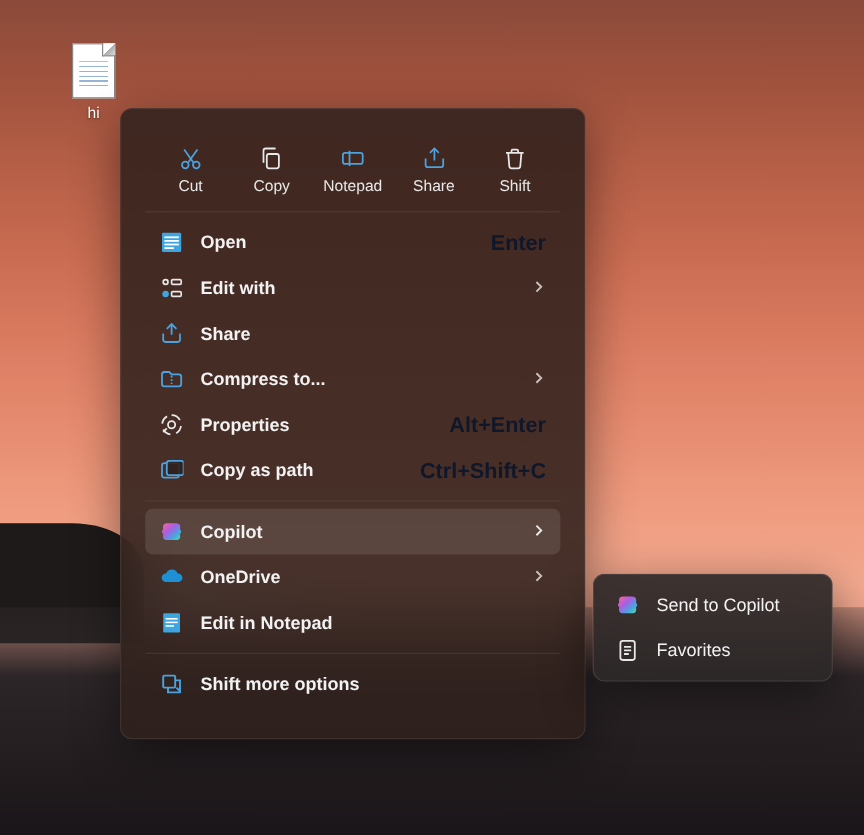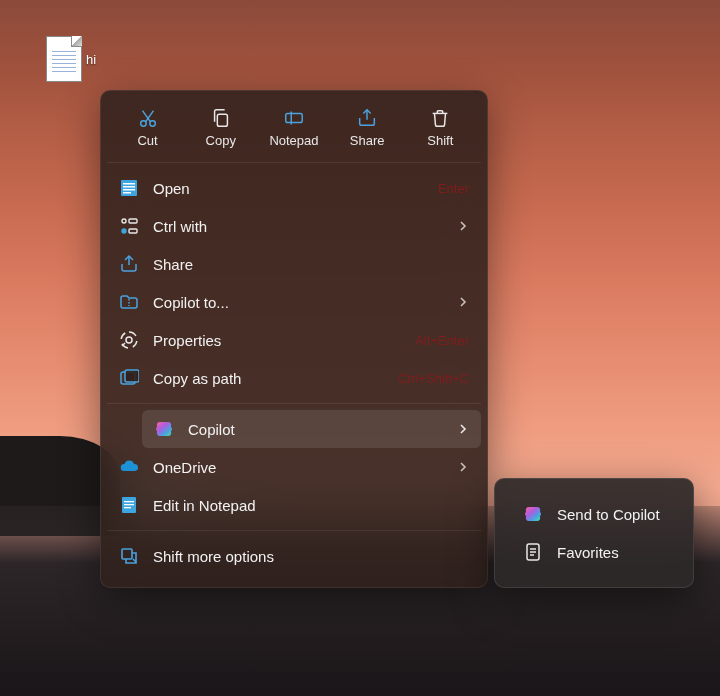--- a/index.html
+++ b/index.html
@@ -25,21 +25,21 @@
   }
   .beach {
     position: absolute; left: 0; bottom: 190px; width: 720px; height: 30px;
     background: linear-gradient(to right, #d8d4cc 0%, #c8c0b8 20%, rgba(200,192,184,0) 40%);
     clip-path: polygon(0 0, 40% 40%, 100% 100%, 0 100%);
   }
 
   
   .desktop-icon {
     position: absolute; left: 46px; top: 36px; width: 64px;
-    display: flex; flex-direction: row; align-items: center; gap: 4px;
+    display: flex; flex-direction: column; align-items: center; gap: 4px;
     cursor: pointer;
   }
   .file-glyph {
     width: 36px; height: 46px; background: #fff; position: relative;
     border: 1px solid #888;
   }
   .file-glyph::before {
     content: ""; position: absolute; top: -1px; right: -1px; width: 10px; height: 10px;
     background: linear-gradient(135deg, #fff 49%, #aaa 50%, #ddd 100%);
     border-left: 1px solid #888; border-bottom: 1px solid #888;
@@ -53,60 +53,60 @@
 
   
   .context-menu {
     position: absolute; left: 100px; top: 90px; width: 388px;
     background: rgba(48,33,29,0.88);
     backdrop-filter: blur(20px);
     border: 1px solid rgba(255,255,255,0.08);
     border-radius: 10px;
     box-shadow: 0 12px 40px rgba(0,0,0,0.45);
     color: #f2f2f2;
-    padding: 6px;
+    padding: 20px;
   }
   .toolbar {
     display: flex; justify-content: space-around; padding: 6px 4px 10px 4px;
     border-bottom: 1px solid rgba(255,255,255,0.08);
   }
   .tool {
     display: flex; flex-direction: column; align-items: center; gap: 4px;
     width: 70px; cursor: pointer; padding: 4px 0;
   }
   .tool .ic { width: 22px; height: 22px; display: flex; align-items: center; justify-content: center; }
   .tool .ic svg { width: 22px; height: 22px; }
   .tool span { font-size: 13px; color: #e8e8e8; }
 
-  .section { padding: 6px 0; }
+  .section { padding: 6px 0; font-weight: bold; }
   .section + .section { border-top: 1px solid rgba(255,255,255,0.08); }
 
   .item {
     display: flex; align-items: center; gap: 14px;
     height: 38px; padding: 0 12px; border-radius: 6px; cursor: pointer;
     font-size: 15px;
   }
-  .item:hover, .item.hovered { background: rgba(255,255,255,0.10); margin-left: 35px; }
+  .item:hover, .item.hovered { background: rgba(255,255,255,0.10); }
   .item .ic { width: 20px; height: 20px; display: flex; align-items: center; justify-content: center; flex: 0 0 20px; }
   .item .ic svg { width: 20px; height: 20px; }
   .item .label { flex: 1; }
-  .item .shortcut { color: #7f1d1d; font-size: 13px; }
+  .item .shortcut { color: #0f172a; font-size: 18px; }
   .item .chev { color: #c8c0bb; }
   .item .chev svg { width: 12px; height: 12px; }
 
   
   .submenu {
     position: absolute; left: 494px; top: 478px; width: 200px;
     background: rgba(44,40,40,0.92);
     backdrop-filter: blur(20px);
     border: 1px solid rgba(255,255,255,0.10);
     border-radius: 10px;
     box-shadow: 0 12px 40px rgba(0,0,0,0.5);
     color: #f2f2f2;
-    padding: 16px;
+    padding: 6px;
   }
 
   
   .blue-stroke { stroke: #4aa3e0; }
   .white-stroke { stroke: #e8e8e8; }
 </style>
 </head>
 <body>
 
 <div class="wallpaper"></div>
@@ -192,21 +192,21 @@
 
     <div class="item">
       <div class="ic">
         <svg viewBox="0 0 20 20" fill="none" stroke="#e8e8e8" stroke-width="1.4">
           <circle cx="5" cy="5" r="2"></circle>
             <circle cx="5" cy="15" r="2" fill="#3da6e0" stroke="#3da6e0"></circle>
           <rect x="10" y="3" width="8" height="4" rx="1"></rect>
             <rect x="10" y="13" width="8" height="4" rx="1"></rect>
         </svg>
       </div>
-      <div class="label">Ctrl with</div>
+      <div class="label">Edit with</div>
       <div class="chev">
         <svg viewBox="0 0 12 12" fill="none" stroke="#c8c0bb" stroke-width="1.6">
             <path d="M4 2 l4 4 -4 4"></path>
           </svg>
       </div>
     </div>
 
     <div class="item">
       <div class="ic">
         <svg viewBox="0 0 20 20" fill="none" stroke="#4aa3e0" stroke-width="1.5">
@@ -219,21 +219,21 @@
     </div>
 
 
     <div class="item">
       <div class="ic">
         <svg viewBox="0 0 20 20" fill="none" stroke="#4aa3e0" stroke-width="1.5">
           <path d="M2 6 a2 2 0 0 1 2-2 h4 l2 2 h6 a2 2 0 0 1 2 2 v6 a2 2 0 0 1-2 2 H4 a2 2 0 0 1-2-2 z"></path>
           <path d="M10 7 v7" stroke-dasharray="1.5 1.5"></path>
         </svg>
       </div>
-      <div class="label">Copilot to...</div>
+      <div class="label">Compress to...</div>
       <div class="chev">
         <svg viewBox="0 0 12 12" fill="none" stroke="#c8c0bb" stroke-width="1.6">
             <path d="M4 2 l4 4 -4 4"></path>
           </svg>
       </div>
     </div>
 
     <div class="item">
       <div class="ic">
         <svg viewBox="0 0 20 20" fill="none" stroke="#e8e8e8" stroke-width="1.5">

